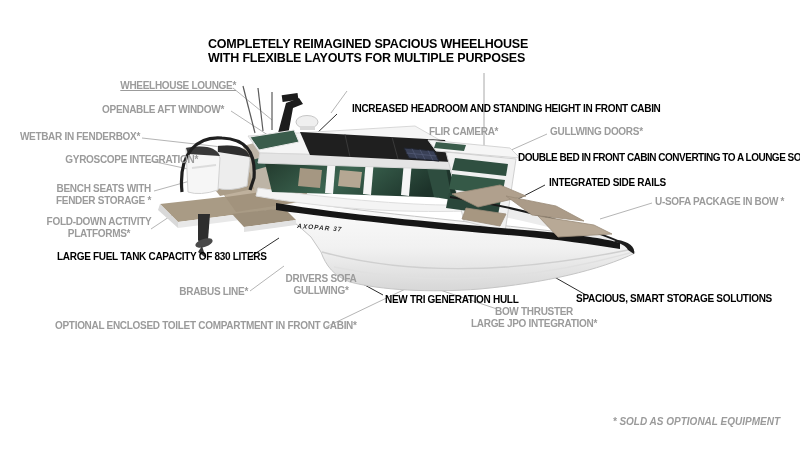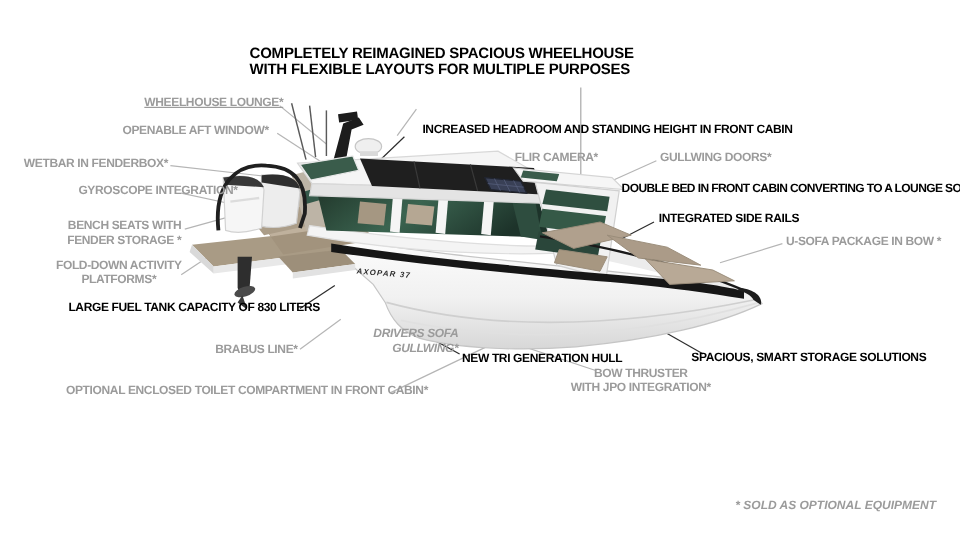--- a/index.html
+++ b/index.html
@@ -185,21 +185,21 @@
 
   <div class="callout gray" style="left:20px;top:216px;width:158px;text-align:center;">
     <span class="line">FOLD-DOWN ACTIVITY</span>
     <span class="line">PLATFORMS*</span>
   </div>
 
   <div class="callout black" style="left:57px;top:251px;">LARGE FUEL TANK CAPACITY OF 830 LITERS</div>
 
   <div class="callout gray" style="left:120px;top:286px;width:128px;text-align:right;">BRABUS LINE*</div>
 
-  <div class="callout gray" style="left:260px;top:273px;width:122px;text-align:right;font-style:italic;">
+  <div class="callout gray" style="left:260px;top:273px;width:122px;text-align:center;">
     <span class="line">DRIVERS SOFA</span>
     <span class="line">GULLWING*</span>
   </div>
 
   <div class="callout gray" style="left:55px;top:320px;">OPTIONAL ENCLOSED TOILET COMPARTMENT IN FRONT CABIN*</div>
 
 
   <div class="callout black" style="left:340px;top:103px;padding-left:12px;">INCREASED HEADROOM AND STANDING HEIGHT IN FRONT CABIN</div>
 
   <div class="callout gray" style="left:413px;top:126px;margin-left:16px;">FLIR CAMERA*</div>
@@ -209,21 +209,21 @@
   <div class="callout black" style="left:518px;top:152px;letter-spacing:-0.5px;">DOUBLE BED IN FRONT CABIN CONVERTING TO A LOUNGE SOFA</div>
 
   <div class="callout black" style="left:549px;top:177px;">INTEGRATED SIDE RAILS</div>
 
   <div class="callout gray" style="left:655px;top:196px;">U-SOFA PACKAGE IN BOW *</div>
 
   <div class="callout black" style="left:385px;top:294px;">NEW TRI GENERATION HULL</div>
 
   <div class="callout gray" style="left:460px;top:306px;width:148px;text-align:center;">
     <span class="line">BOW THRUSTER</span>
-    <span class="line">WITH JPO INTEGRATION*</span>
+    <span class="line">LARGE JPO INTEGRATION*</span>
   </div>
 
   <div class="callout black" style="left:574px;top:293px;width:200px;text-align:center;">
     <span class="line">SPACIOUS, SMART STORAGE SOLUTIONS</span>
   </div>
 
   <div class="callout gray footnote" style="left:580px;top:416px;width:200px;text-align:right;">* SOLD AS OPTIONAL EQUIPMENT</div>
 
 </div>
 

